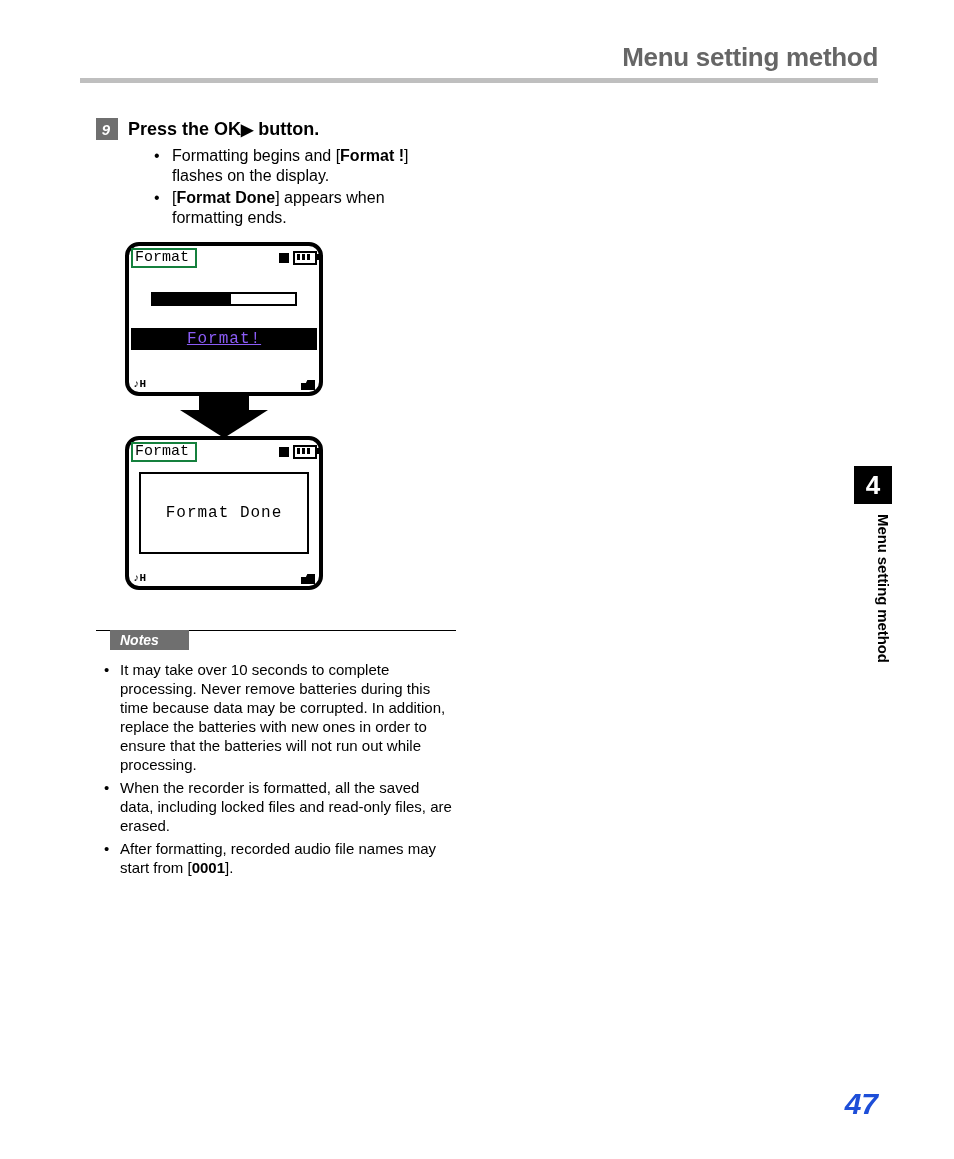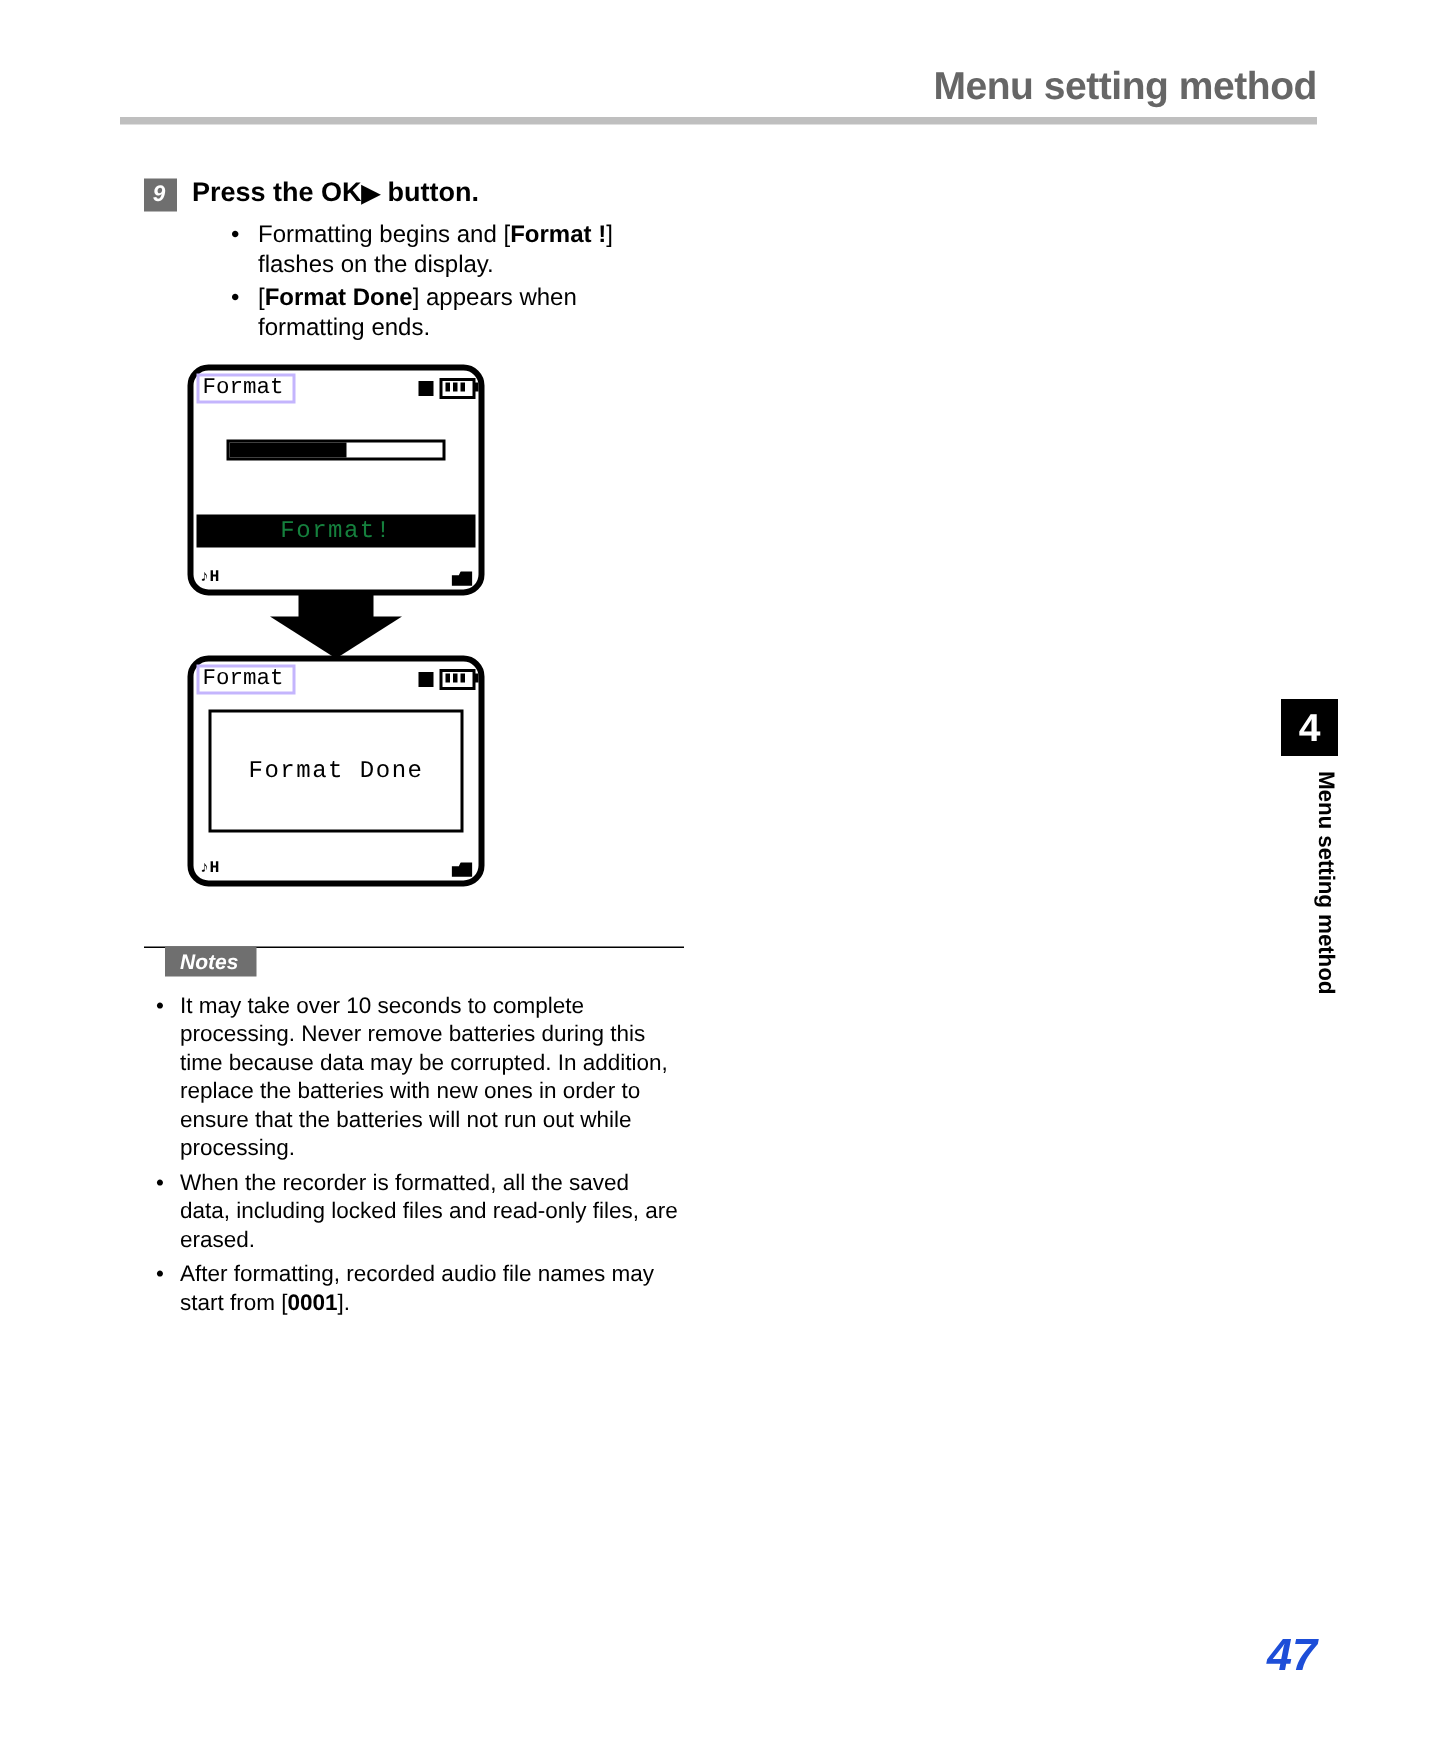--- a/index.html
+++ b/index.html
@@ -155,21 +155,21 @@
     left: 2px;
     right: 2px;
     height: 20px;
     display:flex;
     align-items:center;
     justify-content:space-between;
   }
   .lcd-title-text {
     font-family: "Courier New", monospace;
     font-size: 15px;
-    border: 2px solid #c4b5fd;
+    border: 2px solid #15803d;
     padding: 0 6px 0 2px;
     line-height: 14px;
     height:16px;
     display:inline-flex;
     align-items:center;
   }
   .lcd-batt-grp { display:flex; align-items:center; gap:4px;}
   .lcd-stop {
     width:10px;height:10px;background:#000;
   }
@@ -194,30 +194,31 @@
   }
   .lcd-progress-fill{
     background:#000;
     height:100%;
     width:55%;
   }
 
   .lcd-banner{
     position:absolute;
     left:2px; right:2px;
-    top:96px;
+    top:82px;
     height:22px;
     background:#000;
-    color:#15803d;
+    color:#8b5cf6;
     font-family:"Courier New", monospace;
     font-size:16px;
     display:flex;
     align-items:center;
     justify-content:center;
     letter-spacing:1px;
+    text-decoration:underline;
   }
 
   .lcd-msgbox{
     position:absolute;
     left:10px; right:10px;
     top:32px;
     height:78px;
     border:2px solid #000;
     display:flex;
     align-items:center;
@@ -272,21 +273,21 @@
   .notes-rule{
     height:1px;background:#000;margin-bottom:0;
   }
   .notes-badge{
     display:inline-block;
     background:#6f6f6f;
     color:#fff;
     font-style:italic;
     font-weight:700;
     font-size:14px;
-    padding:2px 12px 2px 10px;
+    padding:2px 30px 2px 10px;
     margin-top:-1px;
     margin-left:14px;
   }
   ul.note-list{
     list-style:none;
     margin:10px 0 0 0;
     padding:0;
   }
   ul.note-list>li{
     position:relative;

